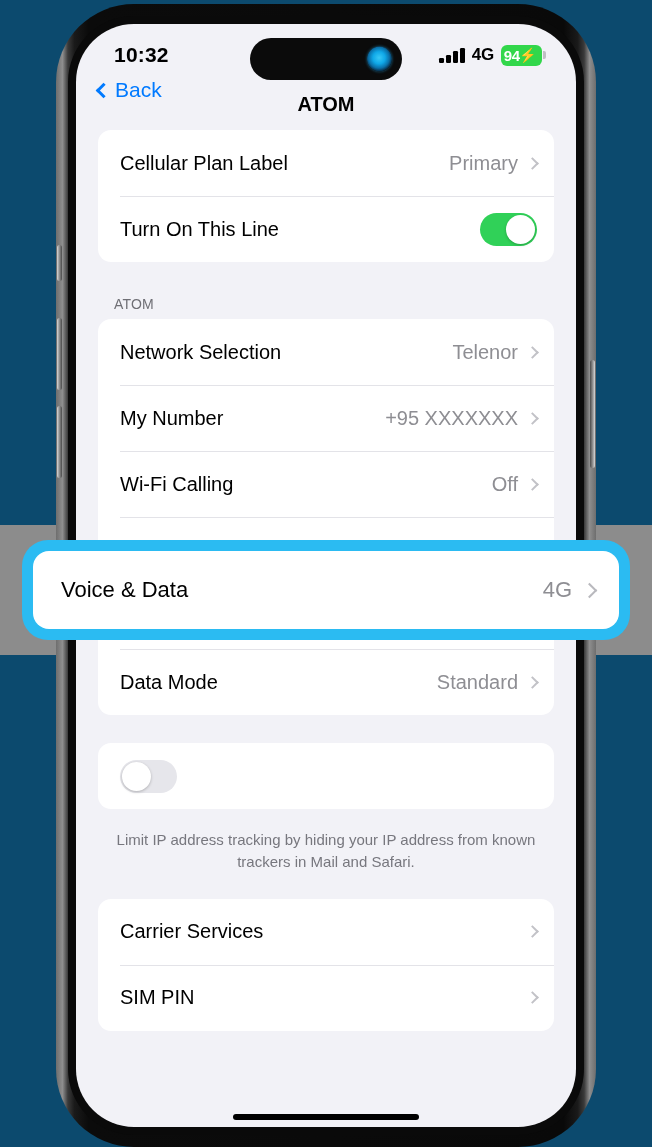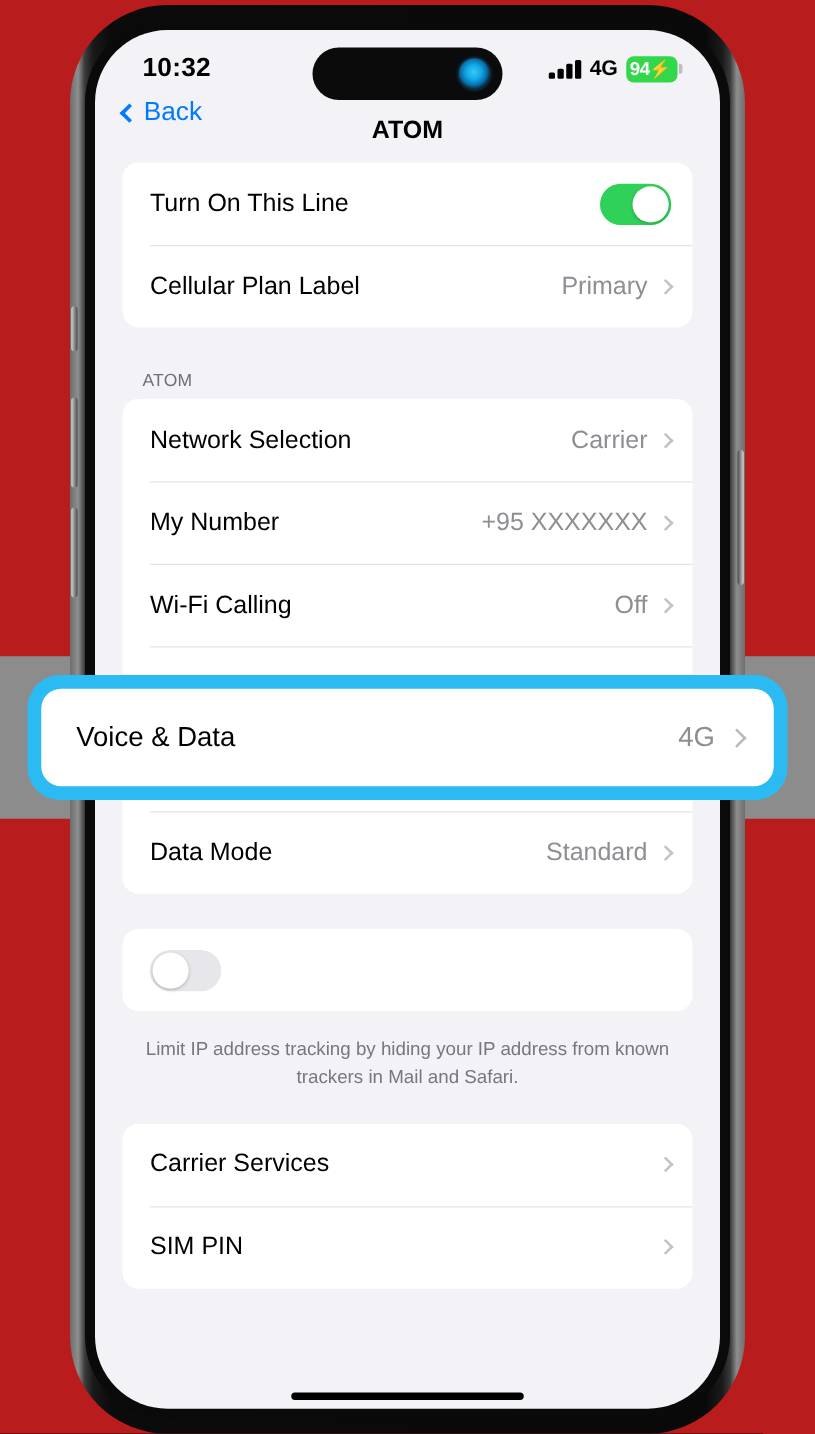--- a/index.html
+++ b/index.html
@@ -6,21 +6,21 @@
   * { box-sizing: border-box; margin: 0; padding: 0; }
   html, body {
     width: 652px; height: 1147px;
     background: #000;
     font-family: "Liberation Sans", sans-serif;
     overflow: hidden;
   }
   #stage {
     position: relative;
     width: 652px; height: 1147px;
-    background: #b91c1c;
+    background: #0c4a6e;
   }
 
   
   .gray-band {
     position: absolute;
     left: 0; top: 525px;
     width: 652px; height: 130px;
     background: #8c8c8c;
     z-index: 5;
   }
@@ -321,40 +321,40 @@
         <span class="chev-left"></span>
         <span>Back</span>
       </div>
       <div class="nav-title">ATOM</div>
     </div>
 
     <div class="content">
 
       <div class="group">
         <div class="row">
+          <span class="row-label">Cellular Plan Label</span>
+          <span class="row-right">
+            <span class="row-value">Primary</span>
+            <span class="chev"></span>
+          </span>
+        </div>
+        <div class="row">
           <span class="row-label">Turn On This Line</span>
           <span class="toggle on">
               <span class="knob"></span>
             </span>
         </div>
-        <div class="row">
-          <span class="row-label">Cellular Plan Label</span>
-          <span class="row-right">
-            <span class="row-value">Primary</span>
-            <span class="chev"></span>
-          </span>
-        </div>
       </div>
 
       <div class="sec-head">ATOM</div>
       <div class="group">
         <div class="row">
           <span class="row-label">Network Selection</span>
           <span class="row-right">
-            <span class="row-value">Carrier</span>
+            <span class="row-value">Telenor</span>
             <span class="chev"></span>
           </span>
         </div>
         <div class="row">
           <span class="row-label">My Number</span>
           <span class="row-right">
             <span class="row-value">+95 XXXXXXX</span>
             <span class="chev"></span>
           </span>
         </div>

